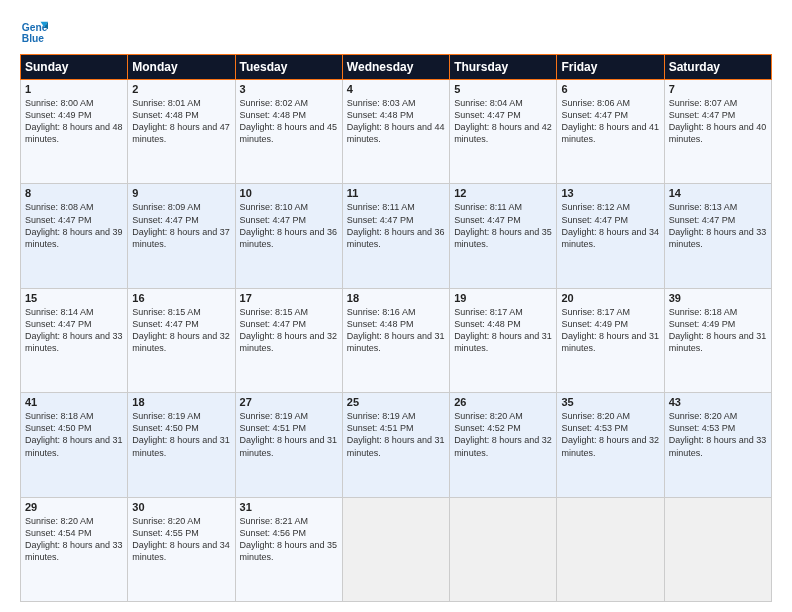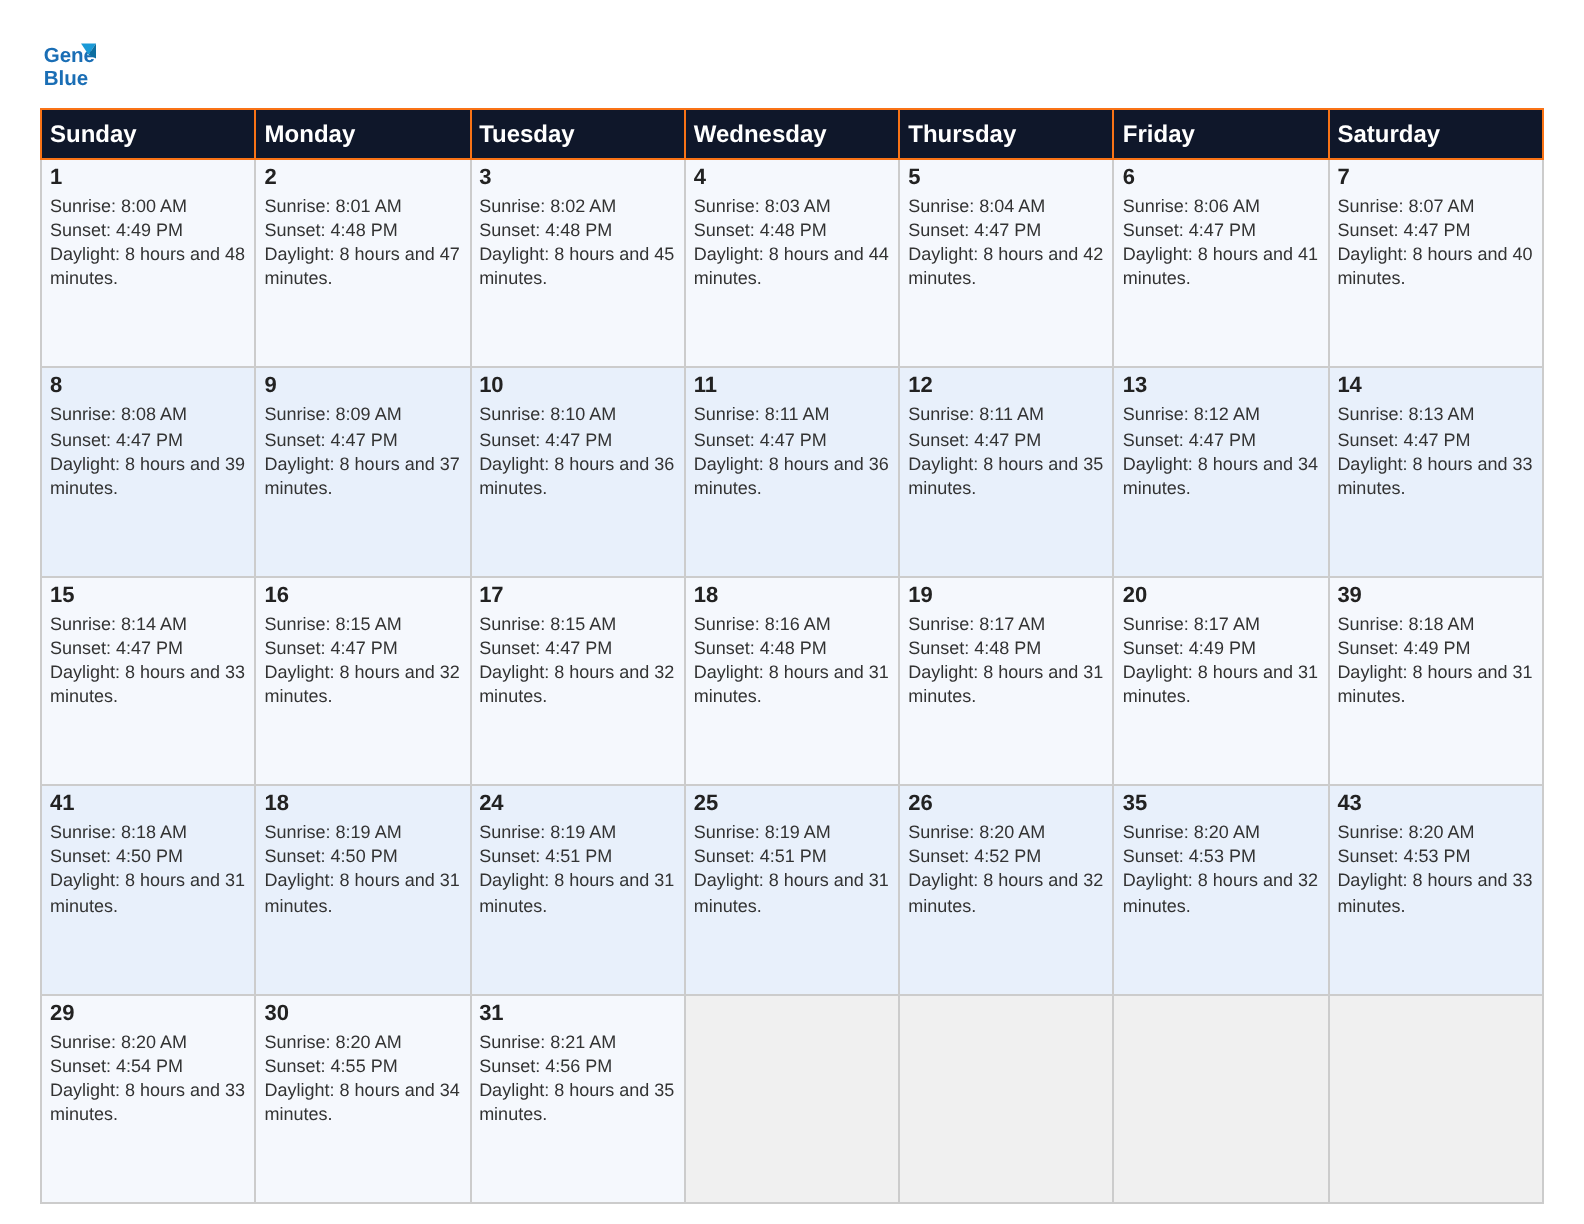--- a/index.html
+++ b/index.html
@@ -217,21 +217,21 @@
         <tr>
           <td>
             <span class="day-num">41</span>
 <div class="cell-text">Sunrise: 8:18 AM<br>Sunset: 4:50 PM<br>Daylight: 8 hours and 31 minutes.</div>
           </td>
           <td>
             <span class="day-num">18</span>
 <div class="cell-text">Sunrise: 8:19 AM<br>Sunset: 4:50 PM<br>Daylight: 8 hours and 31 minutes.</div>
           </td>
           <td>
-            <span class="day-num">24</span>
+            <span class="day-num">27</span>
 <div class="cell-text">Sunrise: 8:19 AM<br>Sunset: 4:51 PM<br>Daylight: 8 hours and 31 minutes.</div>
           </td>
           <td>
             <span class="day-num">25</span>
 <div class="cell-text">Sunrise: 8:19 AM<br>Sunset: 4:51 PM<br>Daylight: 8 hours and 31 minutes.</div>
           </td>
           <td>
             <span class="day-num">26</span>
 <div class="cell-text">Sunrise: 8:20 AM<br>Sunset: 4:52 PM<br>Daylight: 8 hours and 32 minutes.</div>
           </td>

